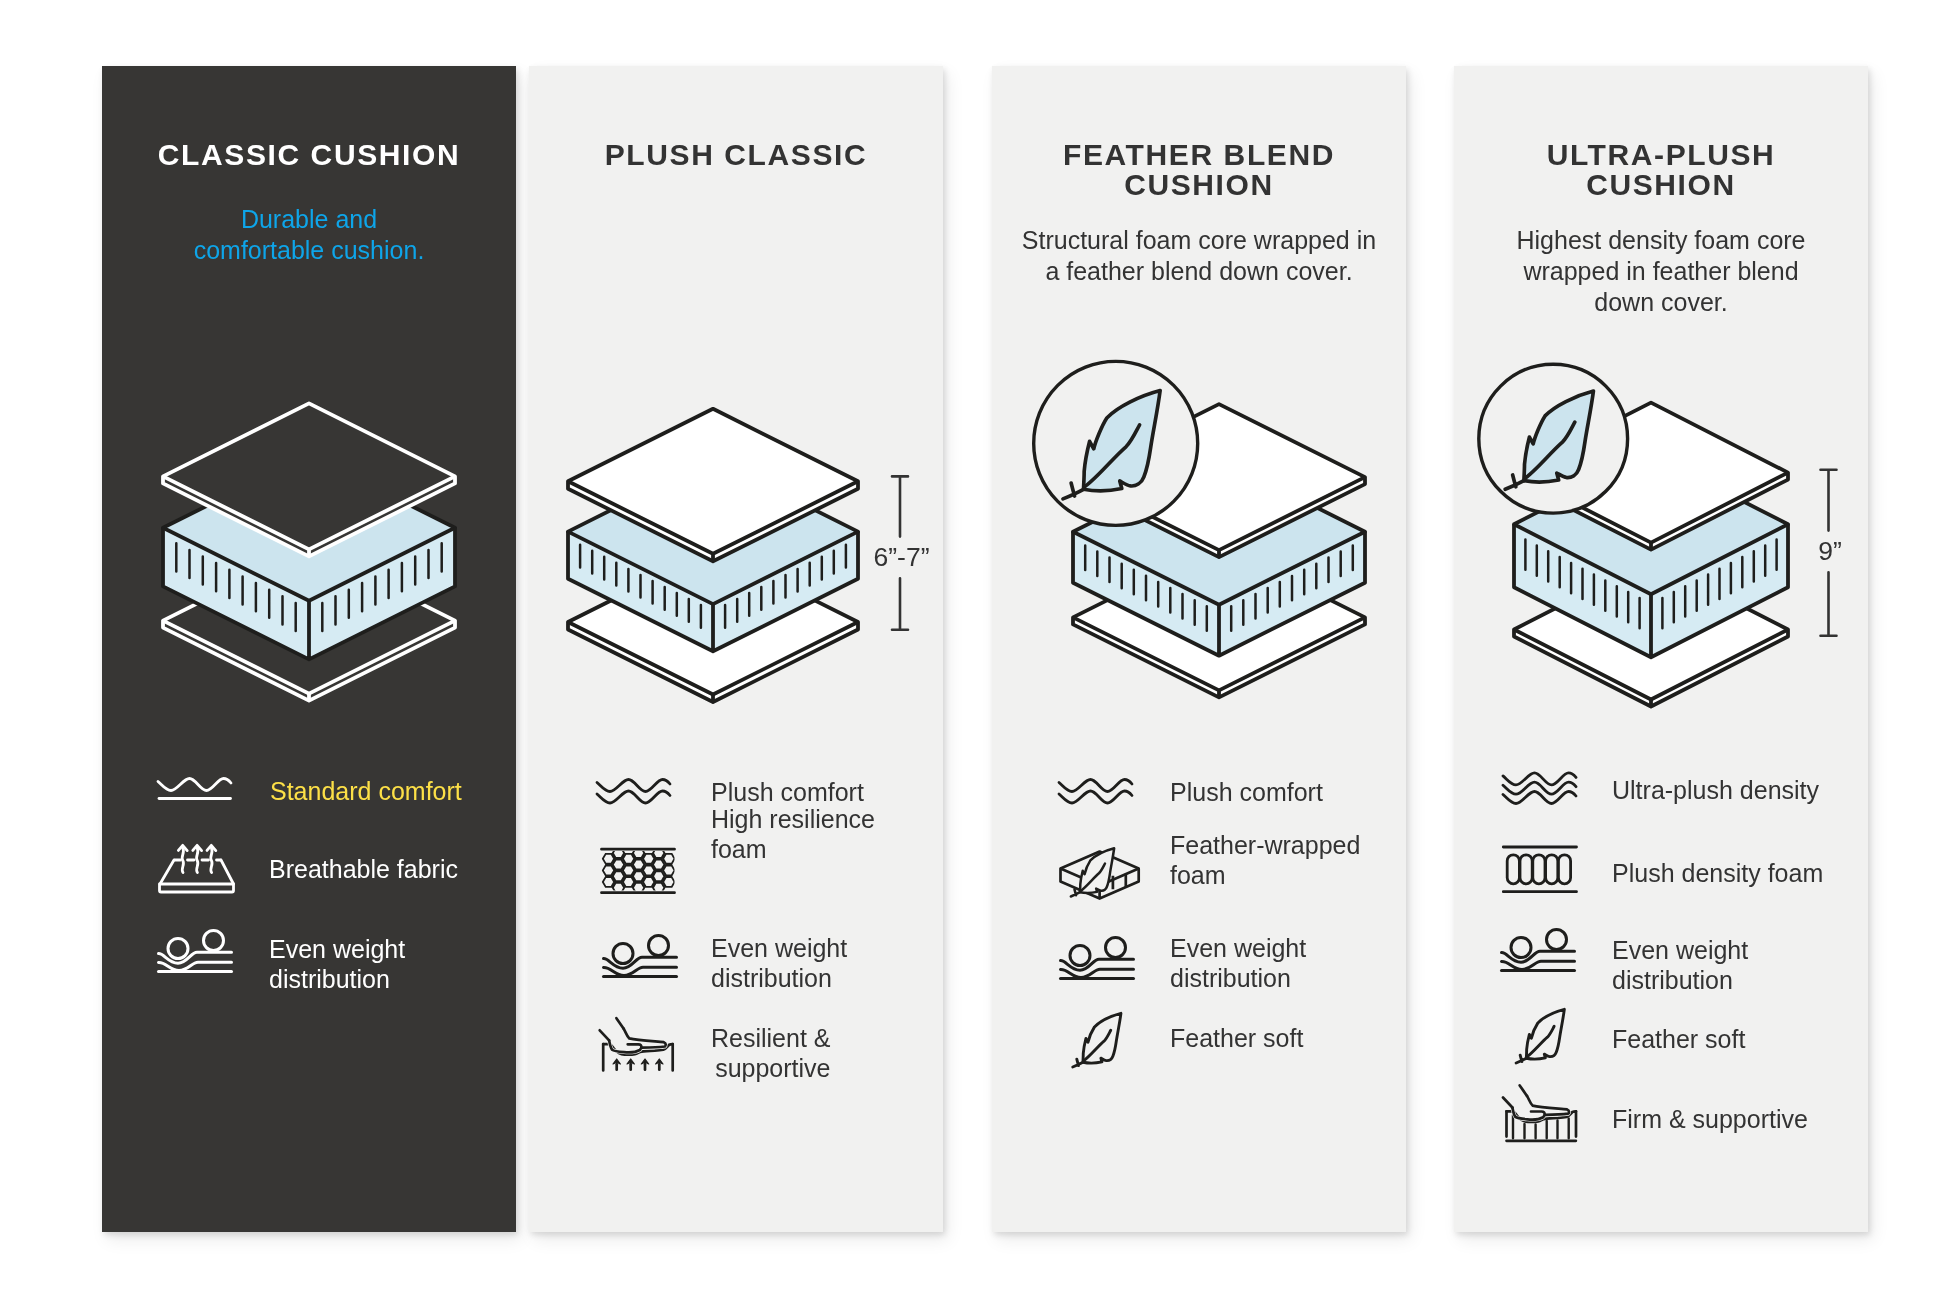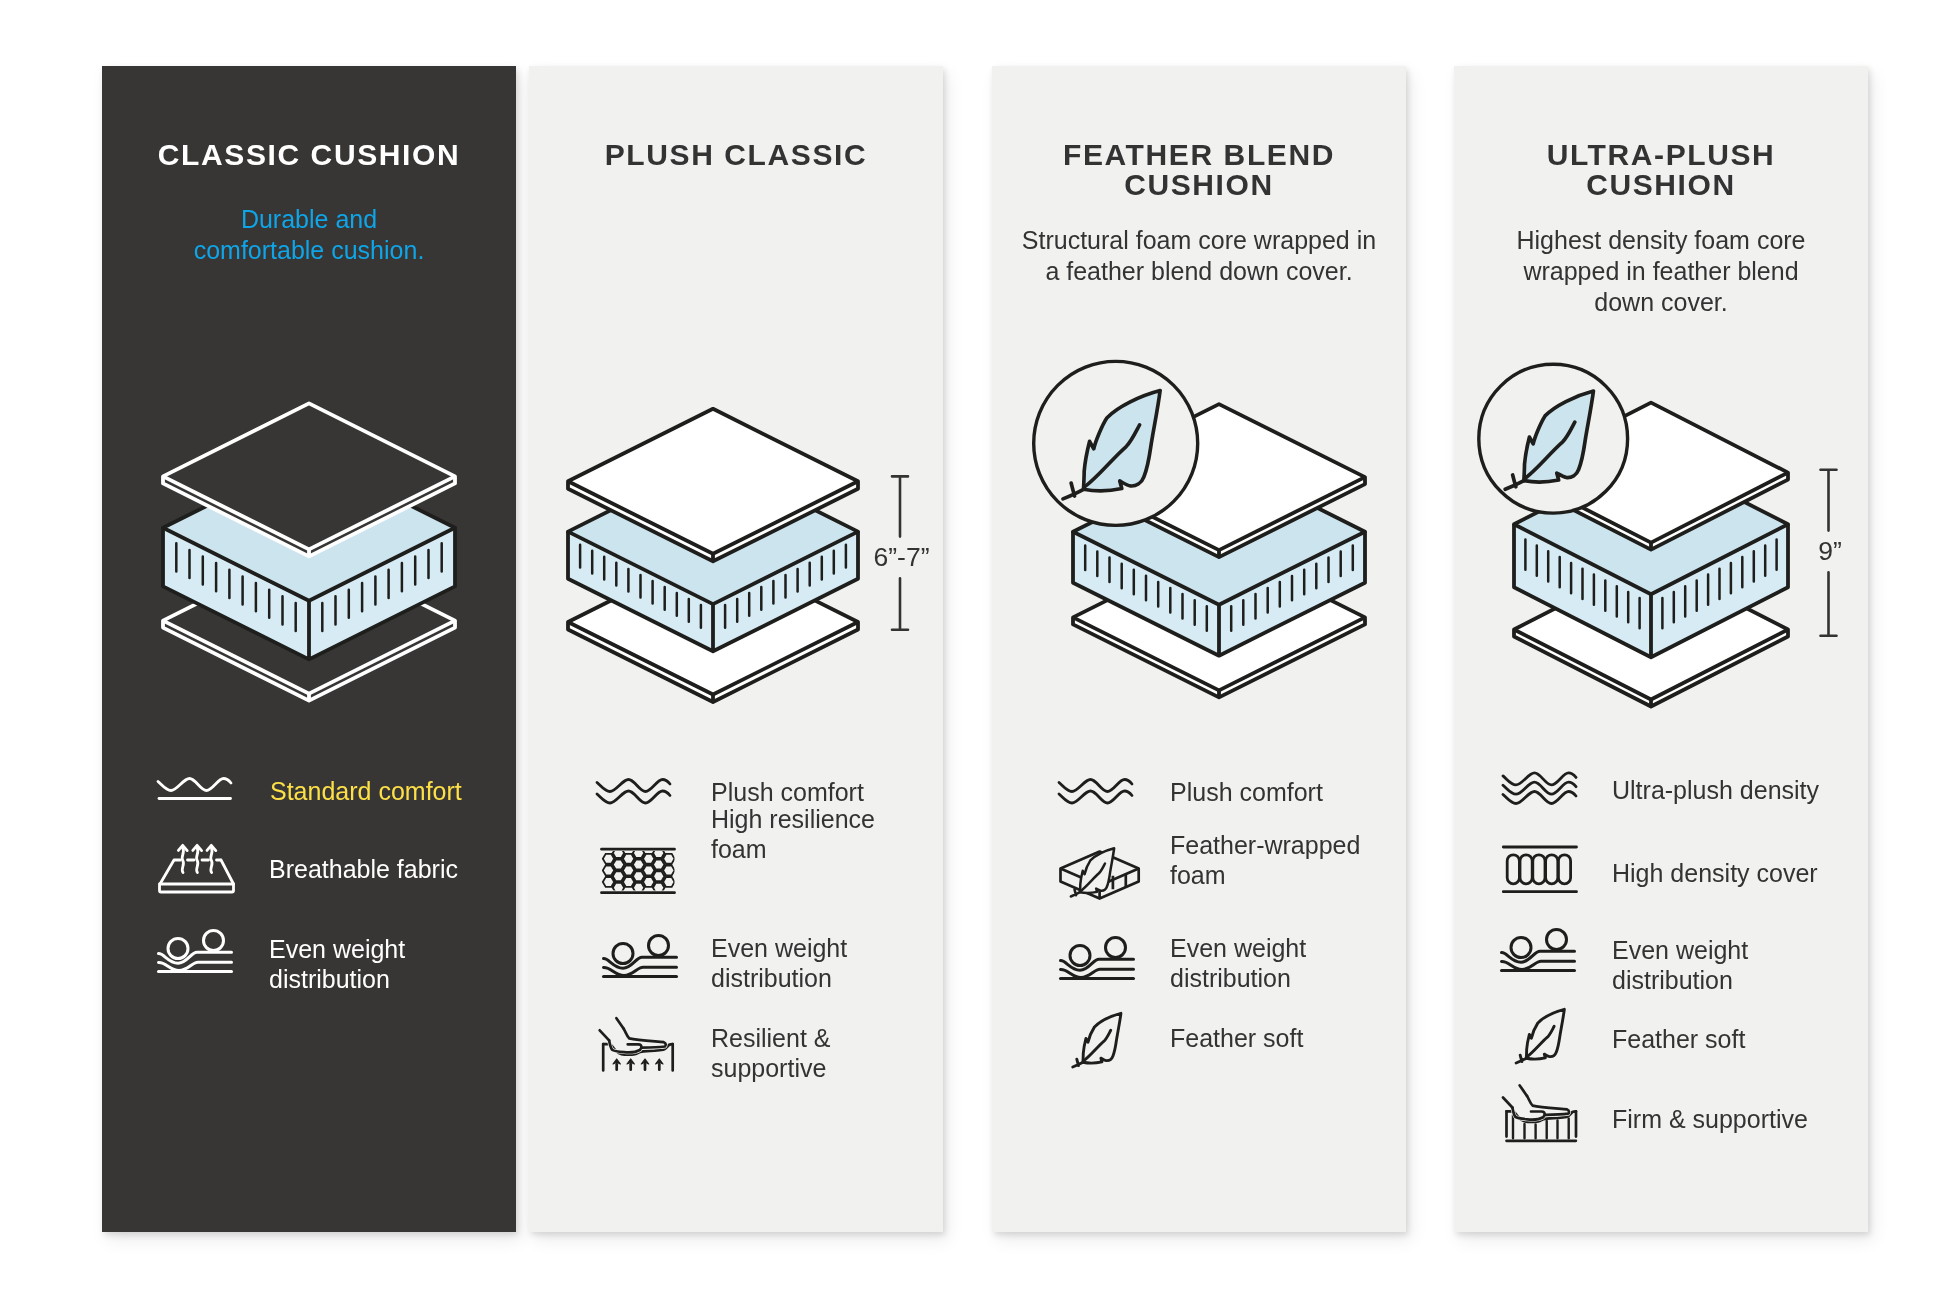--- a/index.html
+++ b/index.html
@@ -85,21 +85,21 @@
       <path d="M87.4 952.2 L94.7 962.7 M70.7 964.3 L80.1 974.3" fill="none" stroke="#f1f1f0" stroke-width="4.0" stroke-linecap="round" stroke-linejoin="round"></path>
       <path d="M94.7 962.7 C96.8 966.2 97.8 970.2 100.3 972.4 C108.8 974.5 125.8 975.3 134.8 976.2 Q136.7 977 136.7 978.3 Q136.7 980 135.9 980.5 C128.8 981.5 122.8 981.6 113.3 981.6 C111.8 981.7 111.4 983.3 110.9 984 C106.8 986.3 98.8 986.5 95 986.1 C87.8 985.5 84.6 984.9 83.1 983.7 C81.3 981.2 80.6 977.2 80.1 974.3" fill="none" stroke="#f1f1f0" stroke-width="4.0" stroke-linecap="round" stroke-linejoin="round"></path>
       <path d="M98.7 978.3 L109.3 978.3 C111.6 978.3 112.6 979.5 112.3 981.6" fill="none" stroke="#f1f1f0" stroke-width="4.0" stroke-linecap="round" stroke-linejoin="round"></path>
       <path d="M87.4 952.2 L94.7 962.7 M70.7 964.3 L80.1 974.3" fill="none" stroke="#1e1e1c" stroke-width="2.7" stroke-linecap="round" stroke-linejoin="round"></path>
       <path d="M94.7 962.7 C96.8 966.2 97.8 970.2 100.3 972.4 C108.8 974.5 125.8 975.3 134.8 976.2 Q136.7 977 136.7 978.3 Q136.7 980 135.9 980.5 C128.8 981.5 122.8 981.6 113.3 981.6 C111.8 981.7 111.4 983.3 110.9 984 C106.8 986.3 98.8 986.5 95 986.1 C87.8 985.5 84.6 984.9 83.1 983.7 C81.3 981.2 80.6 977.2 80.1 974.3" fill="none" stroke="#1e1e1c" stroke-width="2.7" stroke-linecap="round" stroke-linejoin="round"></path>
       <path d="M98.7 978.3 L109.3 978.3 C111.6 978.3 112.6 979.5 112.3 981.6" fill="none" stroke="#1e1e1c" stroke-width="2.7" stroke-linecap="round" stroke-linejoin="round"></path>
     </svg>
     <div class="label" style="left:182px;top:711.1px;">Plush comfort</div>
     <div class="label" style="left:182px;top:738px;">High resilience<br>foam</div>
     <div class="label" style="left:182px;top:867.1px;">Even weight<br>distribution</div>
-    <div class="label" style="left:182px;top:957.1px;">Resilient &amp;<br>supportive</div>
+    <div class="label" style="left:182px;top:957.1px;text-align:right;">Resilient &amp;<br>supportive</div>
   </div>
 <div class="panel" style="left:992px">
     <div class="title" style="top:74.3px">FEATHER BLEND<br>CUSHION</div>
     <div class="body" style="top:159.4px">Structural foam core wrapped in<br>a feather blend down cover.</div>
     <svg class="diag" width="414" height="1166" viewBox="0 0 414 1166">
       <path d="M81 551.4 L227 478.4 L373 551.4 L373 558.4 L227 631.4 L81 558.4 Z" fill="#ffffff" stroke="#1e1e1c" stroke-width="3.8" stroke-linejoin="round"></path>
       <path d="M81 551.4 L227 624.4 L373 551.4 M227 624.4 L227 631.4" fill="none" stroke="#1e1e1c" stroke-width="3.8" stroke-linejoin="round"></path>
       <path d="M81 465.7 L81 516.7 L227 589.7 L373 516.7 L373 465.7 L227 538.7 Z" fill="#d6ebf3"></path>
       <path d="M227 392.7 L373 465.7 L227 538.7 L81 465.7 Z" fill="#cce4ee"></path>
       <path d="M93.2 479.4 L93.2 503.9 M105.3 485.5 L105.3 510 M117.5 491.6 L117.5 516.1 M129.7 497.7 L129.7 522.2 M141.8 503.8 L141.8 528.2 M154 509.8 L154 534.3 M166.2 515.9 L166.2 540.4 M178.3 522 L178.3 546.5 M190.5 528.1 L190.5 552.6 M202.7 534.2 L202.7 558.7 M214.8 540.3 L214.8 564.7 M239.2 540.3 L239.2 564.7 M251.3 534.2 L251.3 558.7 M263.5 528.1 L263.5 552.6 M275.7 522 L275.7 546.5 M287.8 515.9 L287.8 540.4 M300 509.9 L300 534.3 M312.2 503.8 L312.2 528.2 M324.3 497.7 L324.3 522.2 M336.5 491.6 L336.5 516.1 M348.7 485.5 L348.7 510 M360.8 479.4 L360.8 503.9" fill="none" stroke="#1e1e1c" stroke-width="2.5" stroke-linecap="round"></path>
@@ -180,16 +180,16 @@
       <path d="M52.5 1045.3 L52.5 1070.6 M122 1045.3 L122 1070.6 M52.5 1074.8 L121.9 1074.8" stroke="#1e1e1c" stroke-width="2.7" stroke-linecap="round" fill="none"></path>
       <path d="M59 1048.9 L59 1072.2 M70.5 1057.9 L70.5 1072.2 M81.6 1058.4 L81.6 1072.2 M92.7 1054.9 L92.7 1072.2 M103.5 1054.4 L103.5 1072.2 M114.7 1052.4 L114.7 1072.2 " stroke="#1e1e1c" stroke-width="2.4" stroke-linecap="round" fill="none"></path>
       <path d="M65.7 1019.4 L73 1029.9 M49 1031.5 L58.4 1041.5" fill="none" stroke="#f1f1f0" stroke-width="4.0" stroke-linecap="round" stroke-linejoin="round"></path>
       <path d="M73 1029.9 C75.1 1033.4 76.1 1037.4 78.6 1039.6 C87.1 1041.7 104.1 1042.5 113.1 1043.4 Q115 1044.2 115 1045.5 Q115 1047.2 114.2 1047.7 C107.1 1048.7 101.1 1048.8 91.6 1048.8 C90.1 1048.9 89.7 1050.5 89.2 1051.2 C85.1 1053.5 77.1 1053.7 73.3 1053.3 C66.1 1052.7 62.9 1052.1 61.4 1050.9 C59.6 1048.4 58.9 1044.4 58.4 1041.5" fill="none" stroke="#f1f1f0" stroke-width="4.0" stroke-linecap="round" stroke-linejoin="round"></path>
       <path d="M77 1045.5 L87.6 1045.5 C89.9 1045.5 90.9 1046.7 90.6 1048.8" fill="none" stroke="#f1f1f0" stroke-width="4.0" stroke-linecap="round" stroke-linejoin="round"></path>
       <path d="M65.7 1019.4 L73 1029.9 M49 1031.5 L58.4 1041.5" fill="none" stroke="#1e1e1c" stroke-width="2.7" stroke-linecap="round" stroke-linejoin="round"></path>
       <path d="M73 1029.9 C75.1 1033.4 76.1 1037.4 78.6 1039.6 C87.1 1041.7 104.1 1042.5 113.1 1043.4 Q115 1044.2 115 1045.5 Q115 1047.2 114.2 1047.7 C107.1 1048.7 101.1 1048.8 91.6 1048.8 C90.1 1048.9 89.7 1050.5 89.2 1051.2 C85.1 1053.5 77.1 1053.7 73.3 1053.3 C66.1 1052.7 62.9 1052.1 61.4 1050.9 C59.6 1048.4 58.9 1044.4 58.4 1041.5" fill="none" stroke="#1e1e1c" stroke-width="2.7" stroke-linecap="round" stroke-linejoin="round"></path>
       <path d="M77 1045.5 L87.6 1045.5 C89.9 1045.5 90.9 1046.7 90.6 1048.8" fill="none" stroke="#1e1e1c" stroke-width="2.7" stroke-linecap="round" stroke-linejoin="round"></path>
     </svg>
     <div class="label" style="left:158px;top:709.1px;">Ultra-plush density</div>
-    <div class="label" style="left:158px;top:792.1px;">High density cover</div>
+    <div class="label" style="left:158px;top:792.1px;">Plush density foam</div>
     <div class="label" style="left:158px;top:869.1px;">Even weight<br>distribution</div>
     <div class="label" style="left:158px;top:958.1px;">Feather soft</div>
     <div class="label" style="left:158px;top:1038.1px;">Firm &amp; supportive</div>
   </div>
 </body></html>

